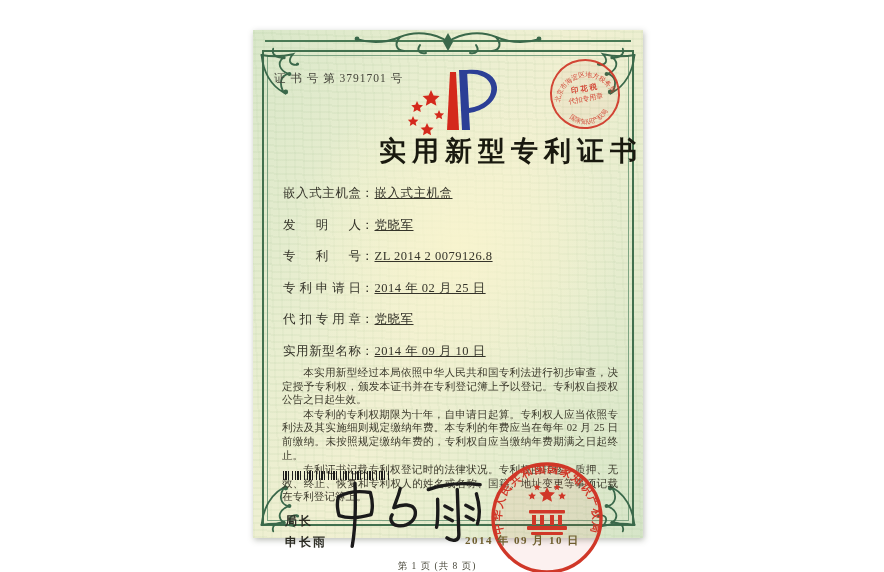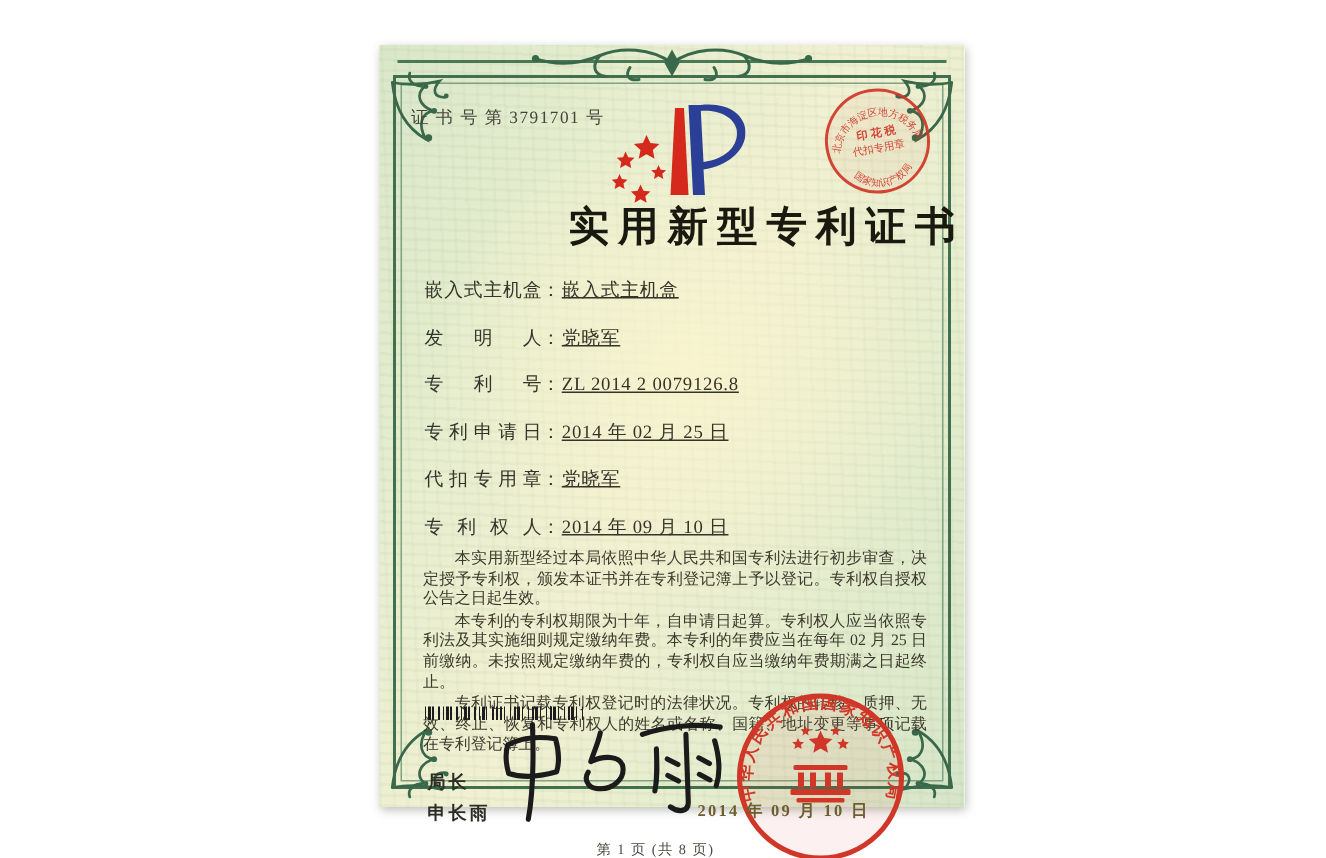--- a/index.html
+++ b/index.html
@@ -146,21 +146,21 @@
       <div class="f-row">
         <span class="f-label">专利号</span><span class="f-colon">：</span><span class="f-value">ZL 2014 2 0079126.8</span>
       </div>
       <div class="f-row">
         <span class="f-label">专利申请日</span><span class="f-colon">：</span><span class="f-value">2014 年 02 月 25 日</span>
       </div>
       <div class="f-row">
         <span class="f-label">代扣专用章</span><span class="f-colon">：</span><span class="f-value">党晓军</span>
       </div>
       <div class="f-row">
-        <span class="f-label">专利权人</span><span class="f-colon">：</span><span class="f-value">2014 年 09 月 10 日</span>
+        <span class="f-label">实用新型名称</span><span class="f-colon">：</span><span class="f-value">2014 年 09 月 10 日</span>
       </div>
     </div>
 
     <div class="paras">
       <p>本实用新型经过本局依照中华人民共和国专利法进行初步审查，决定授予专利权，颁发本证书并在专利登记簿上予以登记。专利权自授权公告之日起生效。</p>
       <p>本专利的专利权期限为十年，自申请日起算。专利权人应当依照专利法及其实施细则规定缴纳年费。本专利的年费应当在每年 02 月 25 日前缴纳。未按照规定缴纳年费的，专利权自应当缴纳年费期满之日起终止。</p>
       <p>专利证书记载专利权登记时的法律状况。专利权的转移、质押、无效、终止、恢复和专利权人的姓名或名称、国籍、地址变更等事项记载在专利登记簿上。</p>
     </div>
 
     <div class="barcode"></div>

